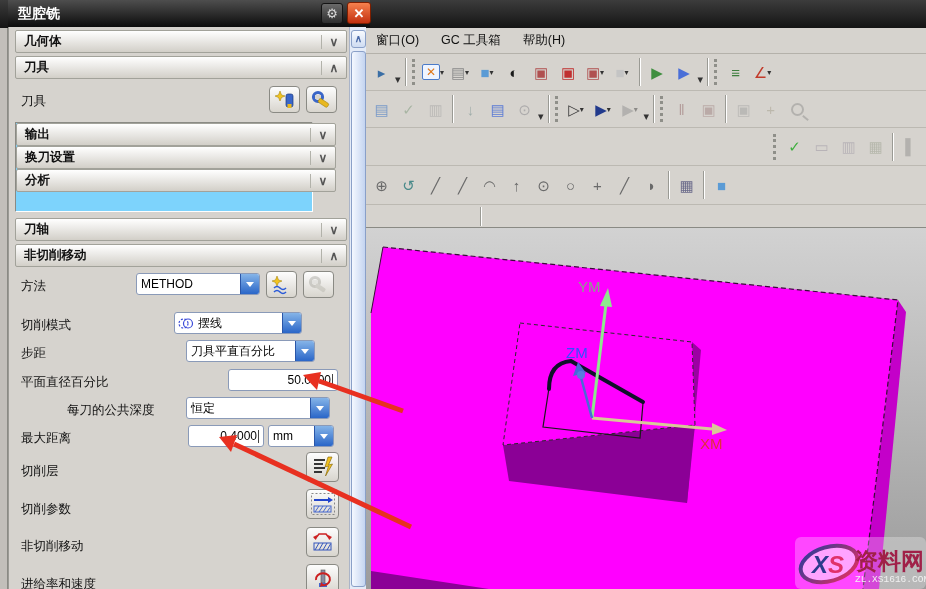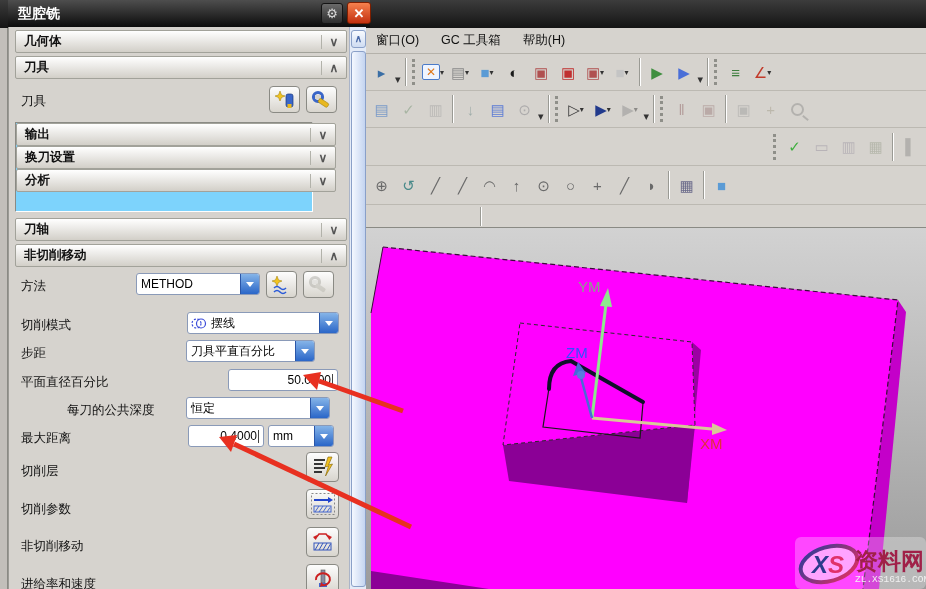--- a/index.html
+++ b/index.html
@@ -367,21 +367,21 @@
   </div>
   <div class="small-btn" style="left:294px; top:244px;">
     <svg width="22" height="20" class="dis">
       <circle cx="7" cy="7" r="4.5" fill="none" stroke="#a8a492" stroke-width="3.2"></circle>
       <rect x="4" y="5" width="6" height="4" fill="#d8d5ce"></rect>
       <rect x="9" y="8" width="11" height="4.5" rx="1.5" transform="rotate(33 9 8)" fill="#b8b49e"></rect>
     </svg>
   </div>
 
   <span class="row-label" style="top:290px;">切削模式</span>
-  <div class="combo" style="left:178px; top:285px; width:152px;">
+  <div class="combo" style="left:165px; top:285px; width:128px;">
     <svg width="16" height="13" style="margin-left:3px;">
       <circle cx="5.5" cy="6.5" r="4.5" fill="none" stroke="#3a4ad8" stroke-width="1.2" stroke-dasharray="2 1.6"></circle>
       <circle cx="10" cy="6.5" r="4.5" fill="none" stroke="#3a4ad8" stroke-width="1.2"></circle>
     </svg>
     <span class="txt">摆线</span>
       <span class="dd"></span>
   </div>
 
   <span class="row-label" style="top:318px;">步距</span>
   <div class="combo" style="left:177px; top:313px; width:129px;">

